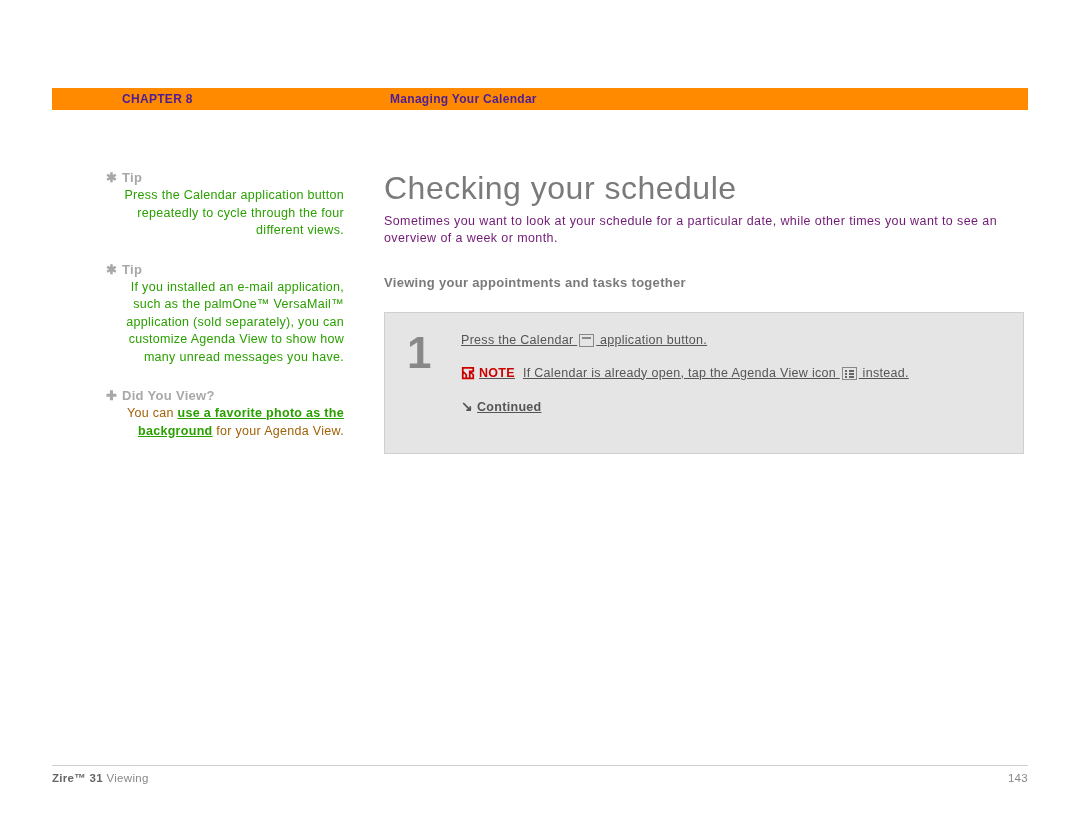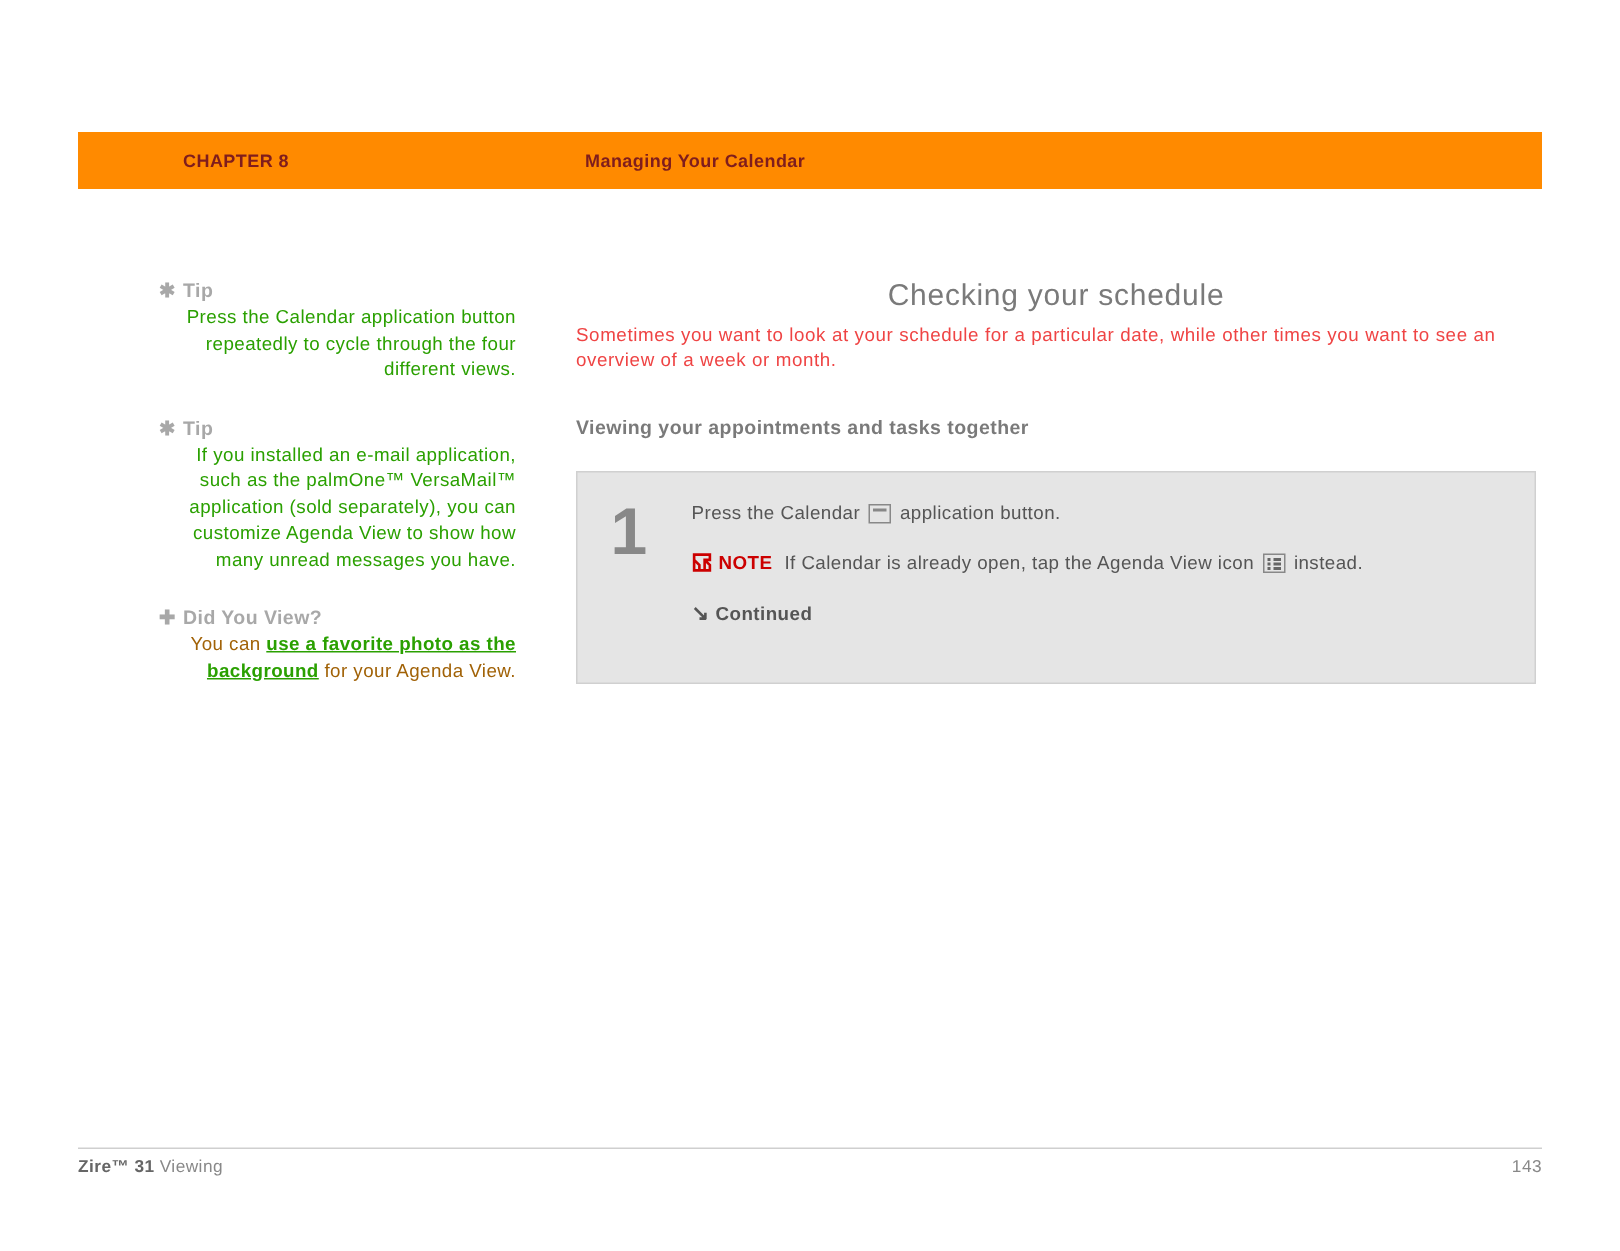--- a/index.html
+++ b/index.html
@@ -11,22 +11,22 @@
     width:1080px;
     height:834px;
     position:relative;
     letter-spacing:0.3px;
   }
   .page {
     padding: 88px 52px 0 52px;
   }
   .top-bar {
     background:#ff8a00;
-    color:#7f1d1d;
-    height:38px;
+    color:#4c1d95;
+    height:22px;
     display:flex;
     align-items:center;
     font-size:12px;
     font-weight:bold;
   }
   .top-bar .chapter {
     padding-left:70px;
     width:260px;
   }
   .top-bar .section {
@@ -58,30 +58,29 @@
     line-height:1.4;
     text-align:right;
   }
   .tip-body .gray { color:#a16207; }
   .tip-body .link { color:#2aa000; font-weight:bold; text-decoration:underline; }
   .main {
     flex:1;
     max-width:640px;
   }
   h1 {
-    font-size:20px;
+    font-size:32px;
     font-weight:normal;
     color:#7a7a7a;
     letter-spacing:0.5px;
     margin-bottom:6px;
-    text-align:center;
   }
   .para {
     font-size:12.5px;
-    color:#ef4444;
+    color:#701a75;
     line-height:1.35;
     letter-spacing:0.4px;
   }
   h2 {
     font-size:13px;
     color:#7a7a7a;
     font-weight:bold;
     margin-top:28px;
     margin-bottom:4px;
     letter-spacing:0.3px;
@@ -98,20 +97,21 @@
     font-weight:bold;
     color:#888;
     width:54px;
     line-height:1;
   }
   .step-body {
     flex:1;
     font-size:12.5px;
     color:#555;
     letter-spacing:0.3px;
+    text-decoration:underline;
   }
   .step-body p { margin-bottom:14px; line-height:1.5; }
   .icon-box {
     display:inline-block;
     width:15px; height:13px;
     border:1px solid #888;
     vertical-align:middle;
     position:relative;
     margin:0 2px;
   }

